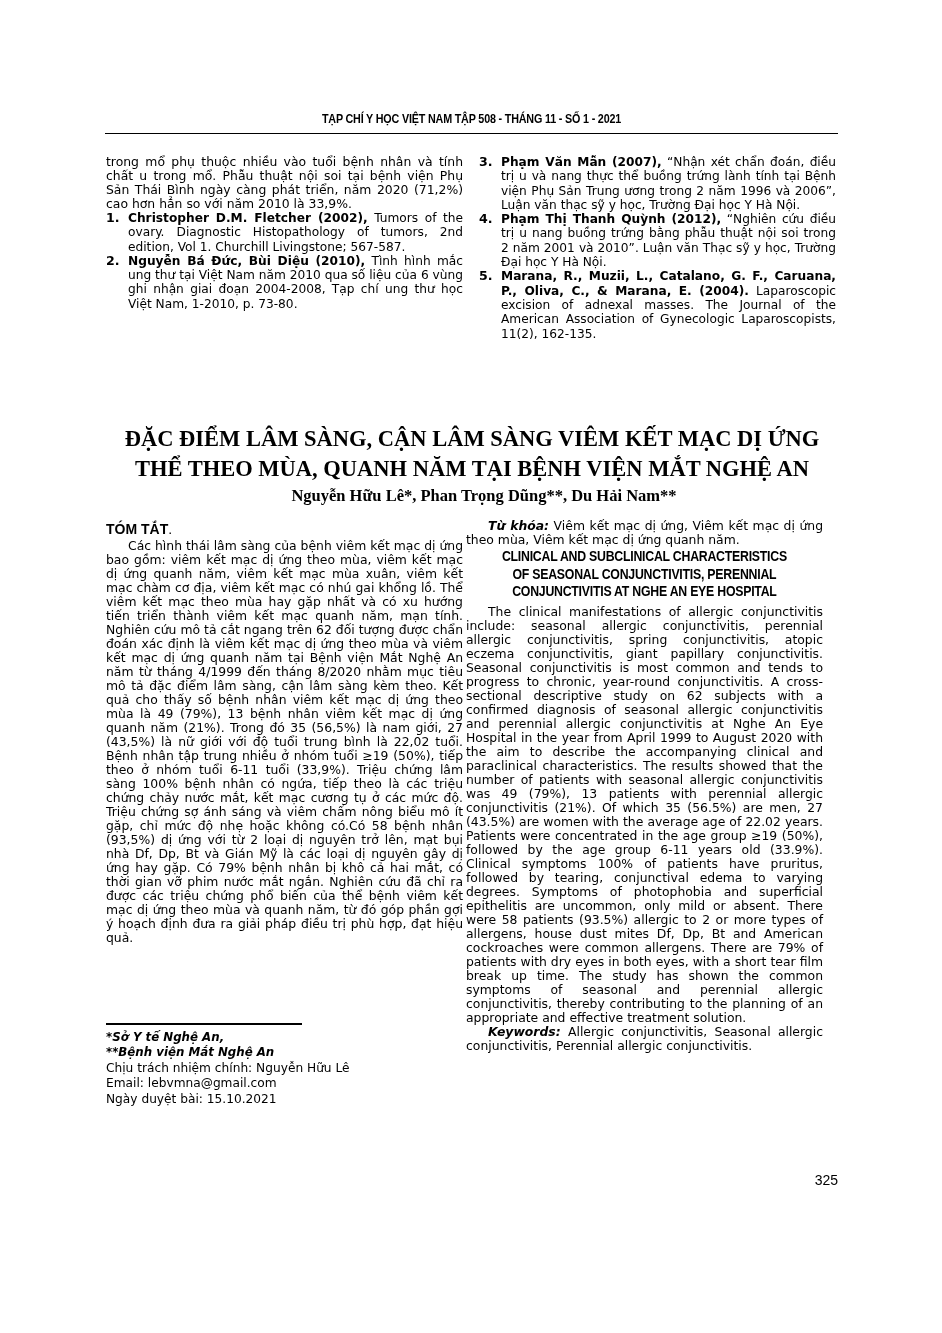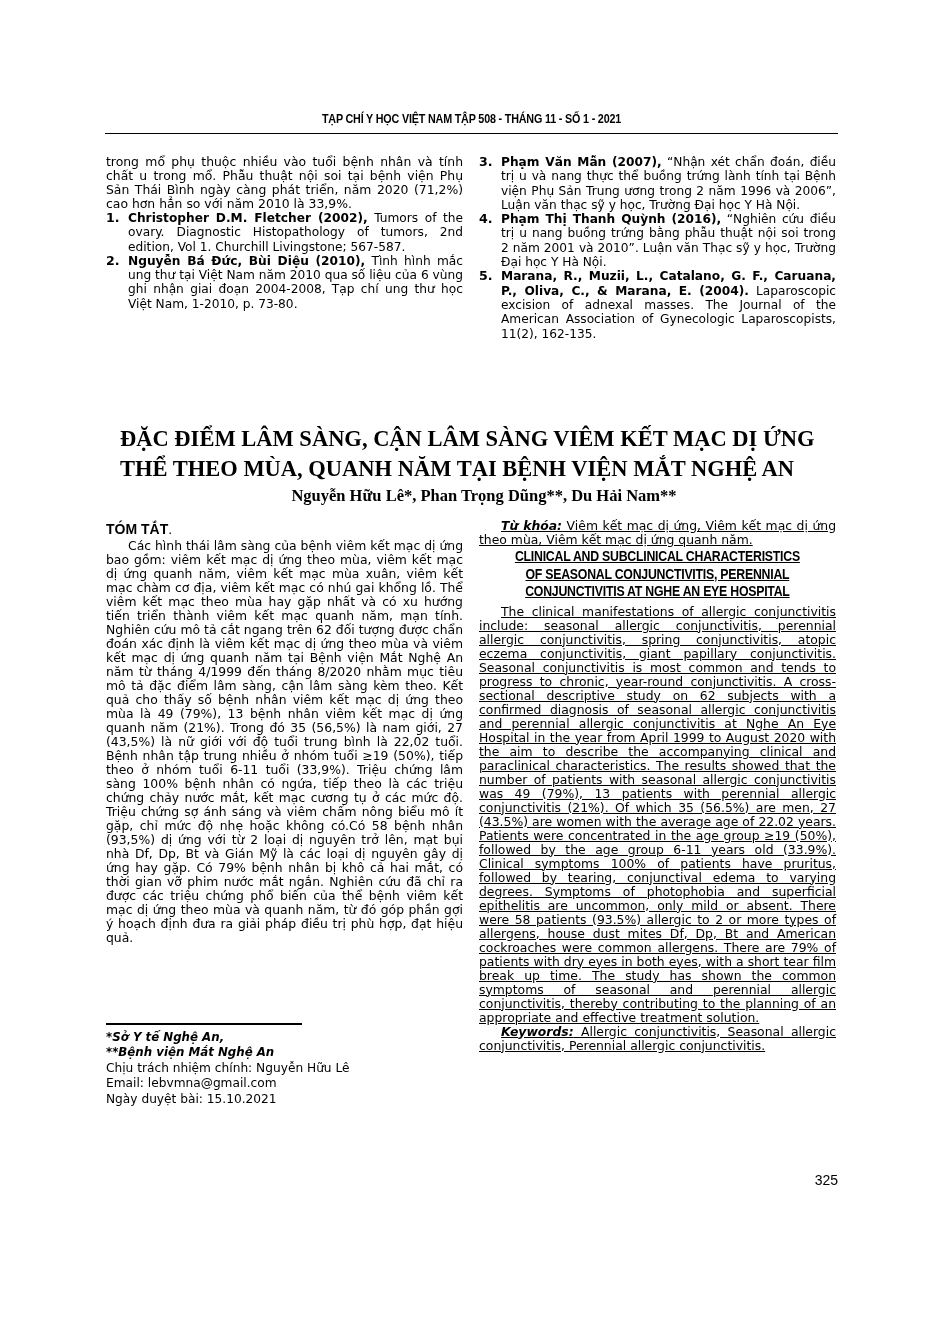--- a/index.html
+++ b/index.html
@@ -99,21 +99,21 @@
   ol.refs li .au {
     font-weight: bold;
   }
 
   
   .art-title {
     position: absolute;
     left: 120px;
     top: 424px;
     width: 704px;
-    text-align: left;
+    text-align: center;
     font-family: "Liberation Serif", serif;
     font-weight: bold;
     font-size: 22.5px;
     line-height: 30px;
     letter-spacing: 0px;
   }
   .art-authors {
     position: absolute;
     left: 132px;
     top: 486px;
@@ -126,24 +126,23 @@
 
   
   .abs-left {
     position: absolute;
     left: 106px;
     top: 521px;
     width: 357px;
   }
   .abs-right {
     position: absolute;
-    left: 479px;
+    left: 466px;
     top: 519px;
     width: 357px;
-    text-decoration: underline;
   }
   .tomtat {
     font-family: "Liberation Sans", sans-serif;
     font-weight: bold;
     font-size: 14px;
     margin: 0 0 2px 0;
   }
   .kw-lead {
     font-weight: bold;
     font-style: italic;
@@ -221,21 +220,21 @@
       </li>
     </ol>
   </div>
 
   <div class="col col-right" style="top:155px;">
     <ol class="refs">
       <li>
         <span class="num">3.</span><span class="au">Phạm Văn Mẫn (2007),</span><span> “Nhận xét chẩn đoán, điều trị u và nang thực thể buồng trứng lành tính tại Bệnh viện Phụ Sản Trung ương trong 2 năm 1996 và 2006”, Luận văn thạc sỹ y học, Trường Đại học Y Hà Nội.</span>
       </li>
       <li>
-        <span class="num">4.</span><span class="au">Phạm Thị Thanh Quỳnh (2016),</span><span> “Nghiên cứu điều trị u nang buồng trứng bằng phẫu thuật nội soi trong 2 năm 2001 và 2010”. Luận văn Thạc sỹ y học, Trường Đại học Y Hà Nội.</span>
+        <span class="num">4.</span><span class="au">Phạm Thị Thanh Quỳnh (2012),</span><span> “Nghiên cứu điều trị u nang buồng trứng bằng phẫu thuật nội soi trong 2 năm 2001 và 2010”. Luận văn Thạc sỹ y học, Trường Đại học Y Hà Nội.</span>
       </li>
       <li>
         <span class="num">5.</span><span class="au">Marana, R., Muzii, L., Catalano, G. F., Caruana, P., Oliva, C., &amp; Marana, E. (2004).</span><span> Laparoscopic excision of adnexal masses. The Journal of the American Association of Gynecologic Laparoscopists, 11(2), 162-135.</span>
       </li>
     </ol>
   </div>
 
   <div class="art-title">
     <span>ĐẶC ĐIỂM LÂM SÀNG, CẬN LÂM SÀNG VIÊM KẾT MẠC DỊ ỨNG</span><br>
     <span>THỂ THEO MÙA, QUANH NĂM TẠI BỆNH VIỆN MẮT NGHỆ AN</span>

